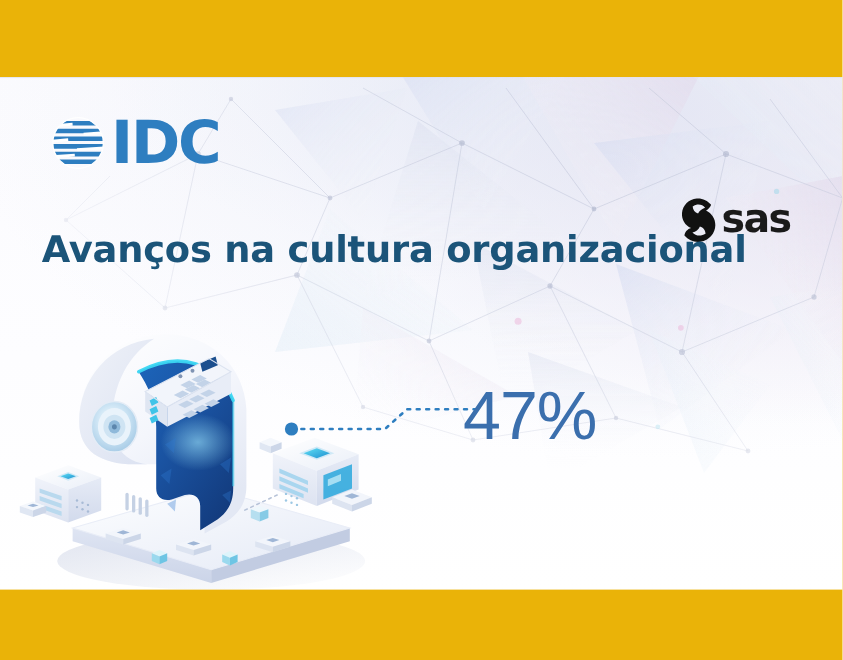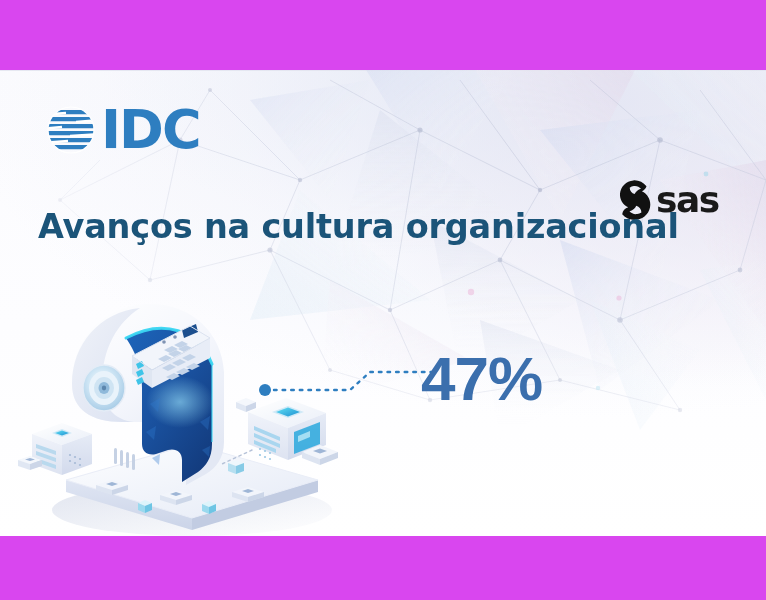--- a/index.html
+++ b/index.html
@@ -14,21 +14,21 @@
     overflow: hidden;
     font-family: "Liberation Sans", sans-serif;
     -webkit-font-smoothing: antialiased;
   }
 
   
   .canvas {
     position: relative;
     width: 766px;
     height: 600px;
-    background: #d946ef;
+    background: #eab308;
   }
 
   
   .slide {
     position: absolute;
     left: 0;
     top: 70px;
     width: 766px;
     height: 466px;
     overflow: hidden;
@@ -151,21 +151,21 @@
     width: 180px;
     height: 46px;
   }
 
   .stat-value {
     position: absolute;
     left: 421px;
     top: 278px;
     font-family: "Liberation Sans", sans-serif;
     font-size: 62px;
-    font-weight: 700;
+    font-weight: 400;
     color: #3b6fad;
     line-height: 1;
     letter-spacing: -1px;
   }
 </style>
 </head>
 <body>
 
 <div class="canvas">
 

